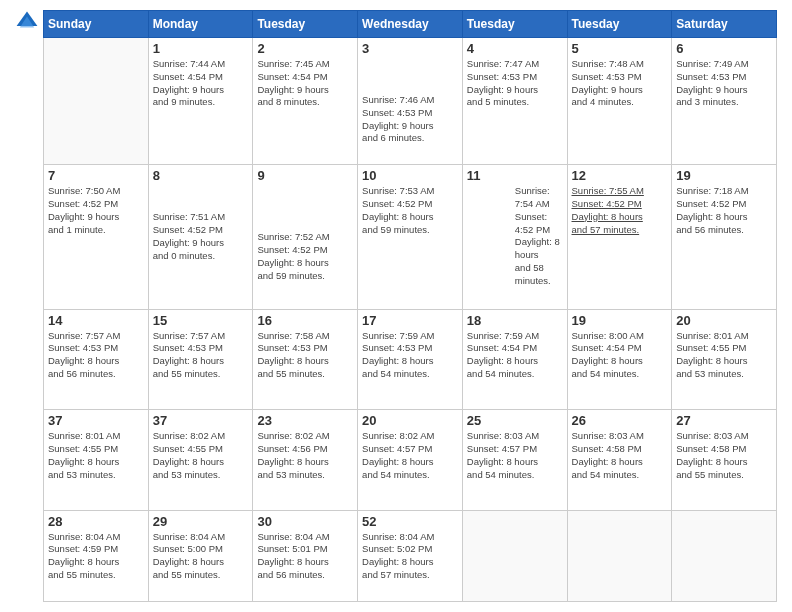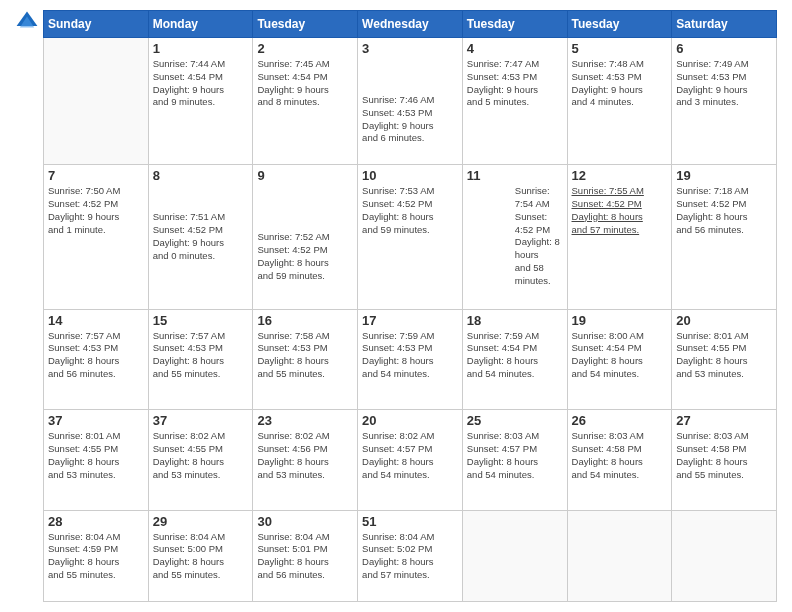--- a/index.html
+++ b/index.html
@@ -343,21 +343,21 @@
 and 55 minutes.</div>
           </td>
           <td>
             <span class="day-number">30</span>
             <div class="day-info" style="white-space: pre-line;">Sunrise: 8:04 AM
 Sunset: 5:01 PM
 Daylight: 8 hours
 and 56 minutes.</div>
           </td>
           <td>
-            <span class="day-number">51</span>
+            <span class="day-number">52</span>
             <div class="day-info" style="white-space: pre-line;">Sunrise: 8:04 AM
 Sunset: 5:02 PM
 Daylight: 8 hours
 and 57 minutes.</div>
           </td>
           <td class="empty-cell"></td>
           <td class="empty-cell"></td>
           <td class="empty-cell"></td>
         </tr>
       </tbody>

